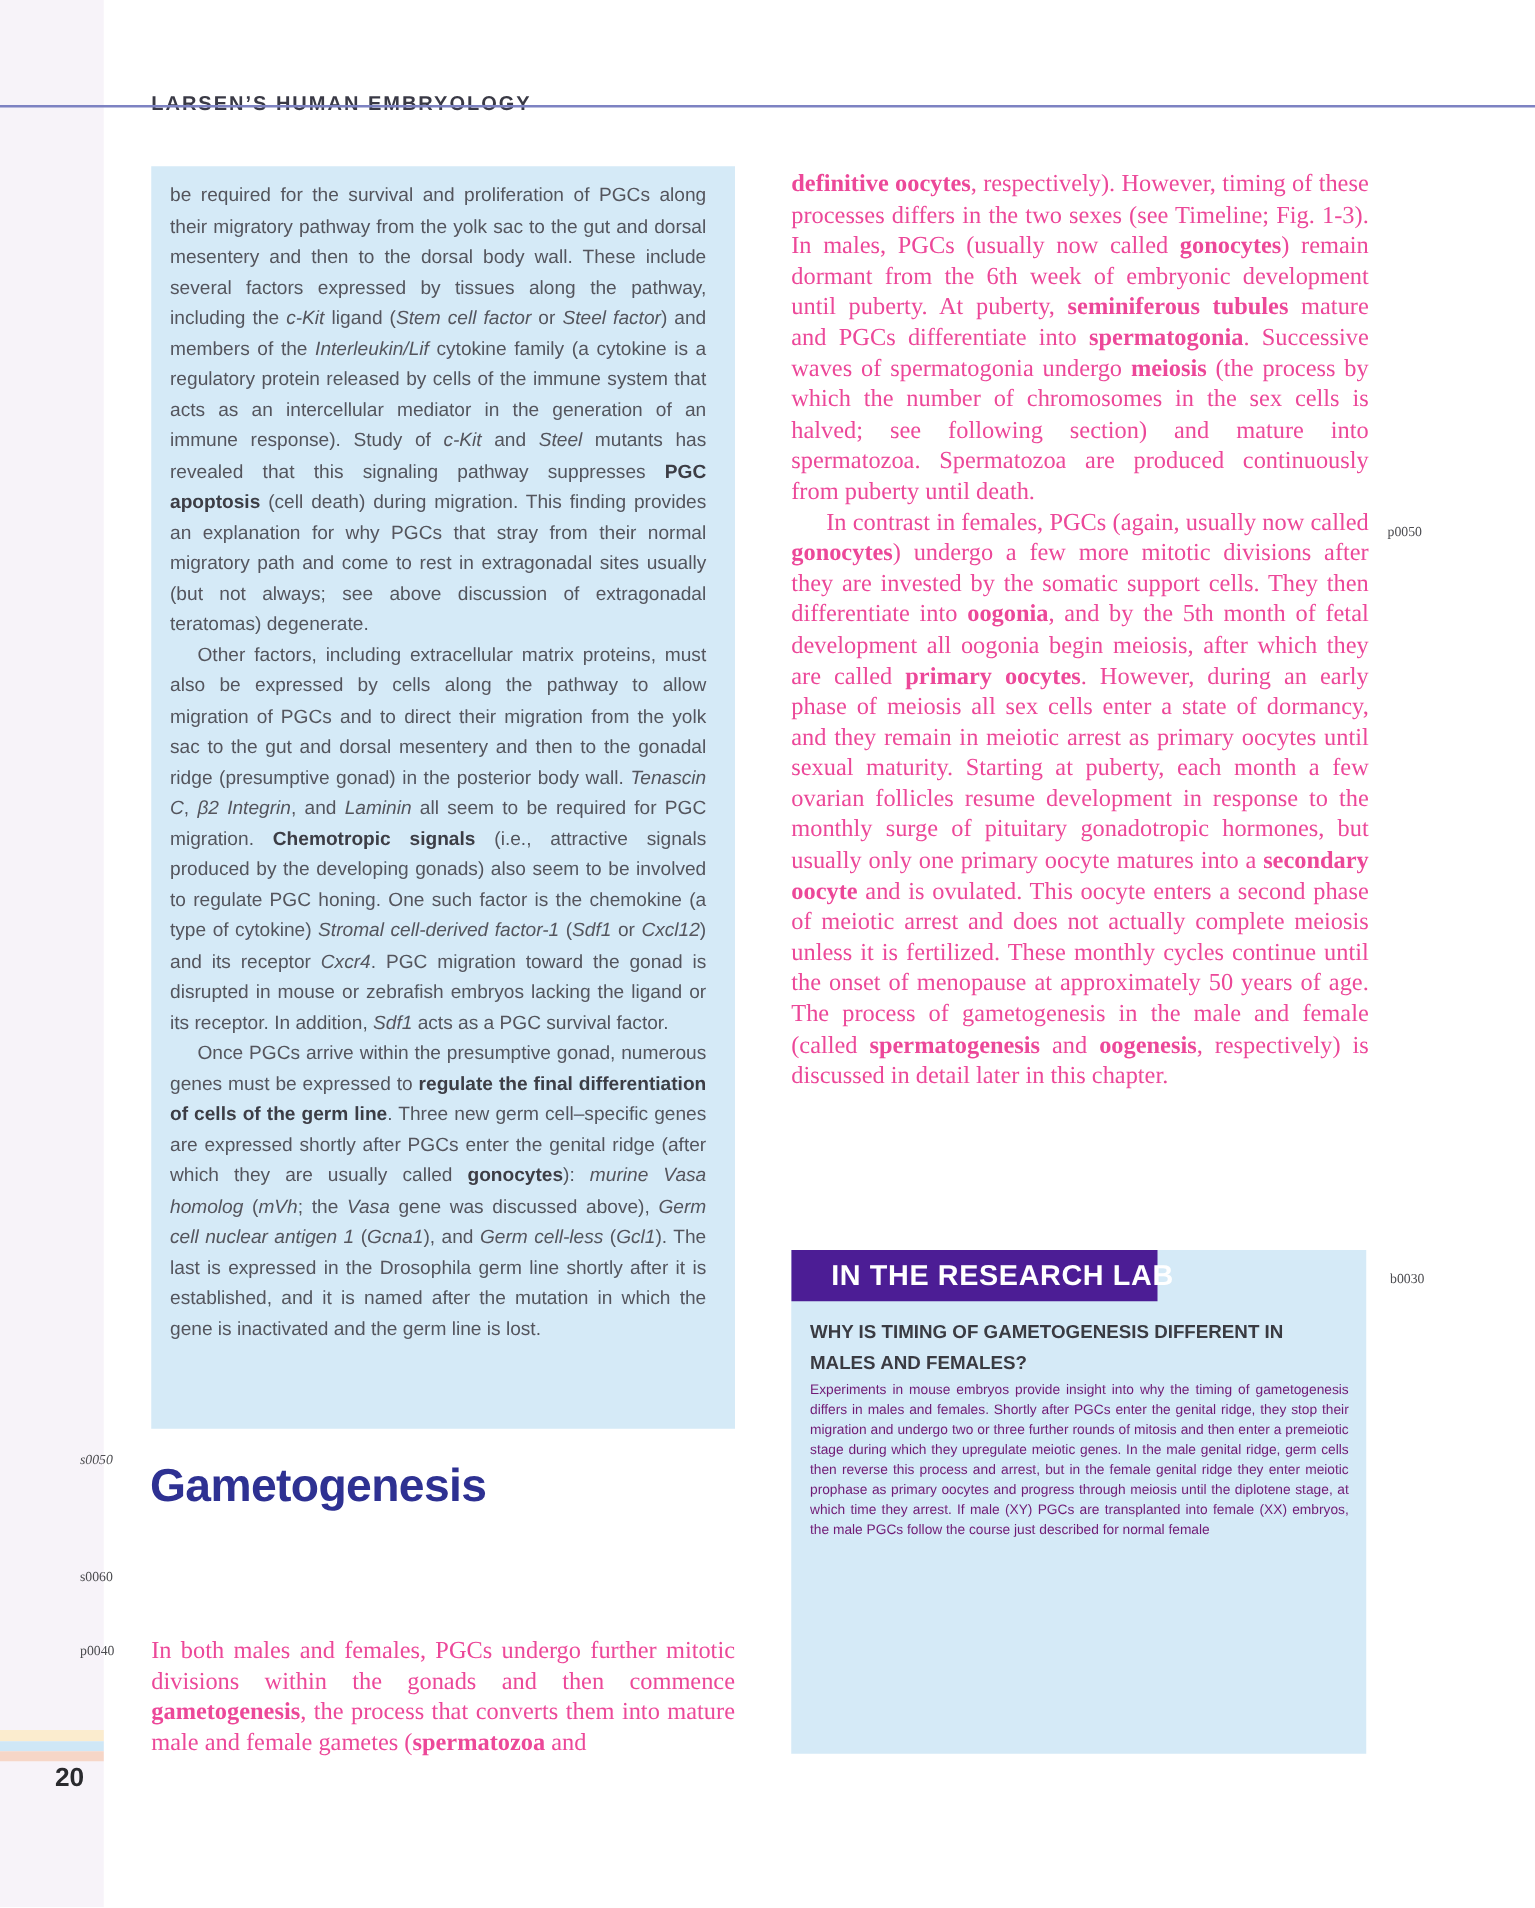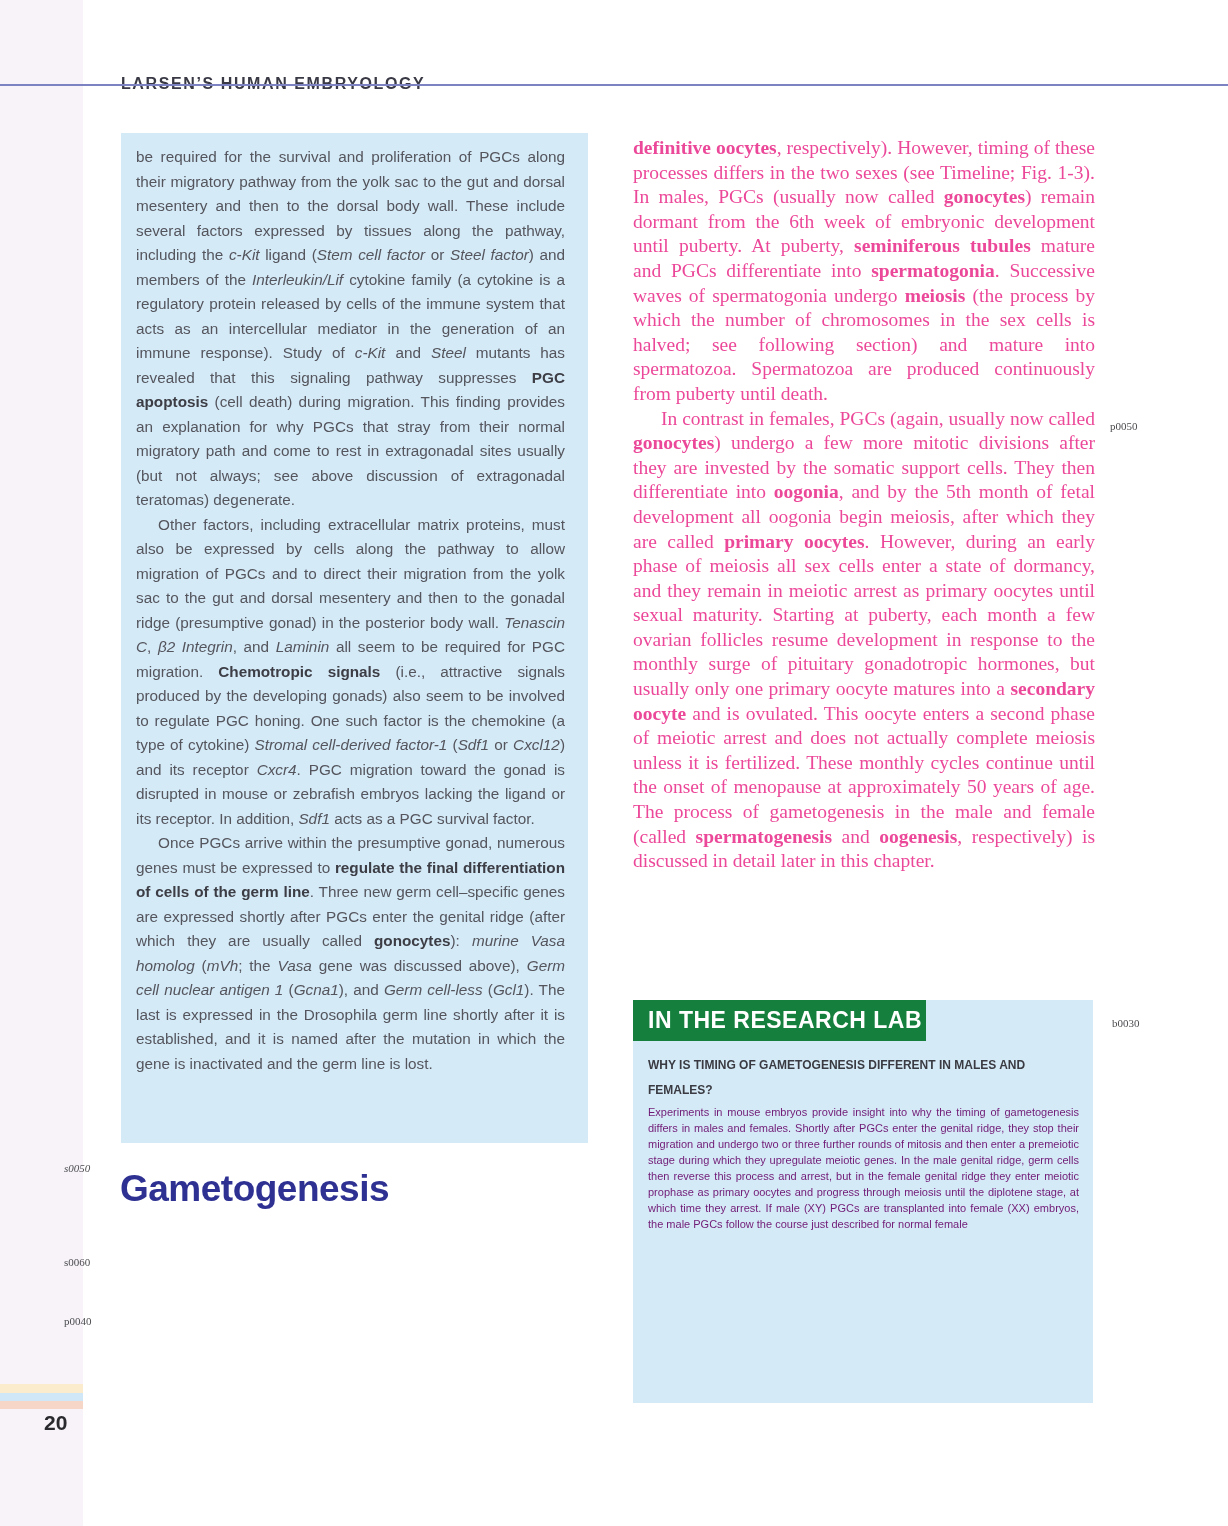--- a/index.html
+++ b/index.html
@@ -65,27 +65,27 @@
     font-family:"Liberation Serif", serif;
     font-size:11px;color:#4c4c50;
   }
   
   .lab-box{
     position:absolute;left:633px;top:1000px;width:460px;height:403px;
     background:#d5eaf7;overflow:hidden;
   }
   .lab-band{
     position:absolute;left:0;top:0;width:293px;height:41px;
-    background:#15803d;box-sizing:border-box;
+    background:#4c1d95;box-sizing:border-box;
     color:#ffffff;font-weight:bold;font-size:23px;line-height:41px;
-    padding-left:15px;letter-spacing:0.5px;white-space:nowrap;
+    padding-left:32px;letter-spacing:0.5px;white-space:nowrap;
   }
   .lab-question{
     position:absolute;left:15px;top:53px;width:424px;
-    font-size:12px;font-weight:bold;line-height:25px;
+    font-size:15px;font-weight:bold;line-height:25px;
     color:#3a3b42;
   }
   .lab-body{
     position:absolute;left:15px;top:104px;width:431px;
     font-size:11px;line-height:16px;
     color:#701a75;text-align:justify;
   }
   
   .footer-band{position:absolute;left:0;width:83px;}
   .footer-band.cream{top:1384px;height:9px;background:#fbecce;}
@@ -111,20 +111,23 @@
     <p class="indent">Other factors, including extracellular matrix proteins, must also be expressed by cells along the pathway to allow migration of PGCs and to direct their migration from the yolk sac to the gut and dorsal mesentery and then to the gonadal ridge (presumptive gonad) in the posterior body wall. <i>Tenascin C</i>, <i>β2 Integrin</i>, and <i>Laminin</i> all seem to be required for PGC migration. <b>Chemotropic signals</b> (i.e., attractive signals produced by the developing gonads) also seem to be involved to regulate PGC honing. One such factor is the chemokine (a type of cytokine) <i>Stromal cell-derived factor-1</i> (<i>Sdf1</i> or <i>Cxcl12</i>) and its receptor <i>Cxcr4</i>. PGC migration toward the gonad is disrupted in mouse or zebrafish embryos lacking the ligand or its receptor. In addition, <i>Sdf1</i> acts as a PGC survival factor.</p>
     <p class="indent">Once PGCs arrive within the presumptive gonad, numerous genes must be expressed to <b>regulate the final differentiation of cells of the germ line</b>. Three new germ cell–specific genes are expressed shortly after PGCs enter the genital ridge (after which they are usually called <b>gonocytes</b>): <i>murine Vasa homolog</i> (<i>mVh</i>; the <i>Vasa</i> gene was discussed above), <i>Germ cell nuclear antigen 1</i> (<i>Gcna1</i>), and <i>Germ cell-less</i> (<i>Gcl1</i>). The last is expressed in the Drosophila germ line shortly after it is established, and it is named after the mutation in which the gene is inactivated and the germ line is lost.</p>
   </div>
 
   <div class="margin-label" style="left:64px;top:1162px;font-style:italic;">s0050</div>
   <div class="section-heading">Gametogenesis</div>
 
   <div class="margin-label" style="left:64px;top:1256px;">s0060</div>
 
   <div class="margin-label" style="left:64px;top:1315px;">p0040</div>
+  <div class="left-col-para serif">
+    <p>In both males and females, PGCs undergo further mitotic divisions within the gonads and then commence <b>gametogenesis</b>, the process that converts them into mature male and female gametes (<b>spermatozoa</b> and</p>
+  </div>
 
   <div class="right-col serif">
     <p><b>definitive oocytes</b>, respectively). However, timing of these processes differs in the two sexes (see Timeline; Fig. 1-3). In males, PGCs (usually now called <b>gonocytes</b>) remain dormant from the 6th week of embryonic development until puberty. At puberty, <b>seminiferous tubules</b> mature and PGCs differentiate into <b>spermatogonia</b>. Successive waves of spermatogonia undergo <b>meiosis</b> (the process by which the number of chromosomes in the sex cells is halved; see following section) and mature into spermatozoa. Spermatozoa are produced continuously from puberty until death.</p>
     <p class="indent">In contrast in females, PGCs (again, usually now called <b>gonocytes</b>) undergo a few more mitotic divisions after they are invested by the somatic support cells. They then differentiate into <b>oogonia</b>, and by the 5th month of fetal development all oogonia begin meiosis, after which they are called <b>primary oocytes</b>. However, during an early phase of meiosis all sex cells enter a state of dormancy, and they remain in meiotic arrest as primary oocytes until sexual maturity. Starting at puberty, each month a few ovarian follicles resume development in response to the monthly surge of pituitary gonadotropic hormones, but usually only one primary oocyte matures into a <b>secondary oocyte</b> and is ovulated. This oocyte enters a second phase of meiotic arrest and does not actually complete meiosis unless it is fertilized. These monthly cycles continue until the onset of menopause at approximately 50 years of age. The process of gametogenesis in the male and female (called <b>spermatogenesis</b> and <b>oogenesis</b>, respectively) is discussed in detail later in this chapter.</p>
   </div>
   <div class="margin-label" style="left:1110px;top:420px;">p0050</div>
 
   <div class="lab-box">
     <div class="lab-band">IN THE RESEARCH LAB</div>
     <div class="lab-question">WHY IS TIMING OF GAMETOGENESIS DIFFERENT IN MALES AND FEMALES?</div>

